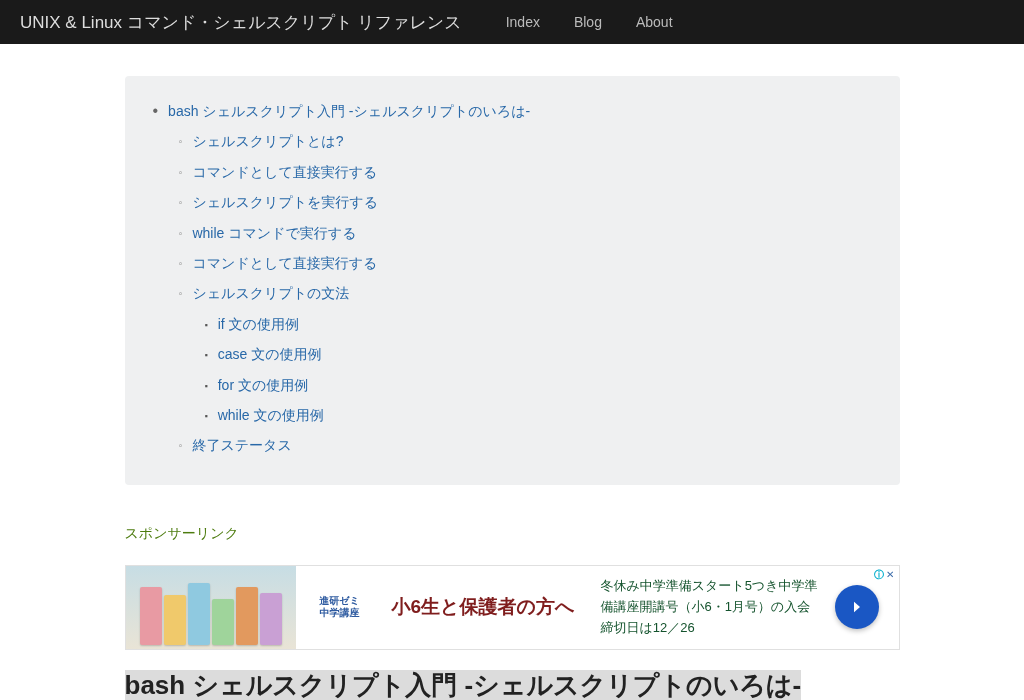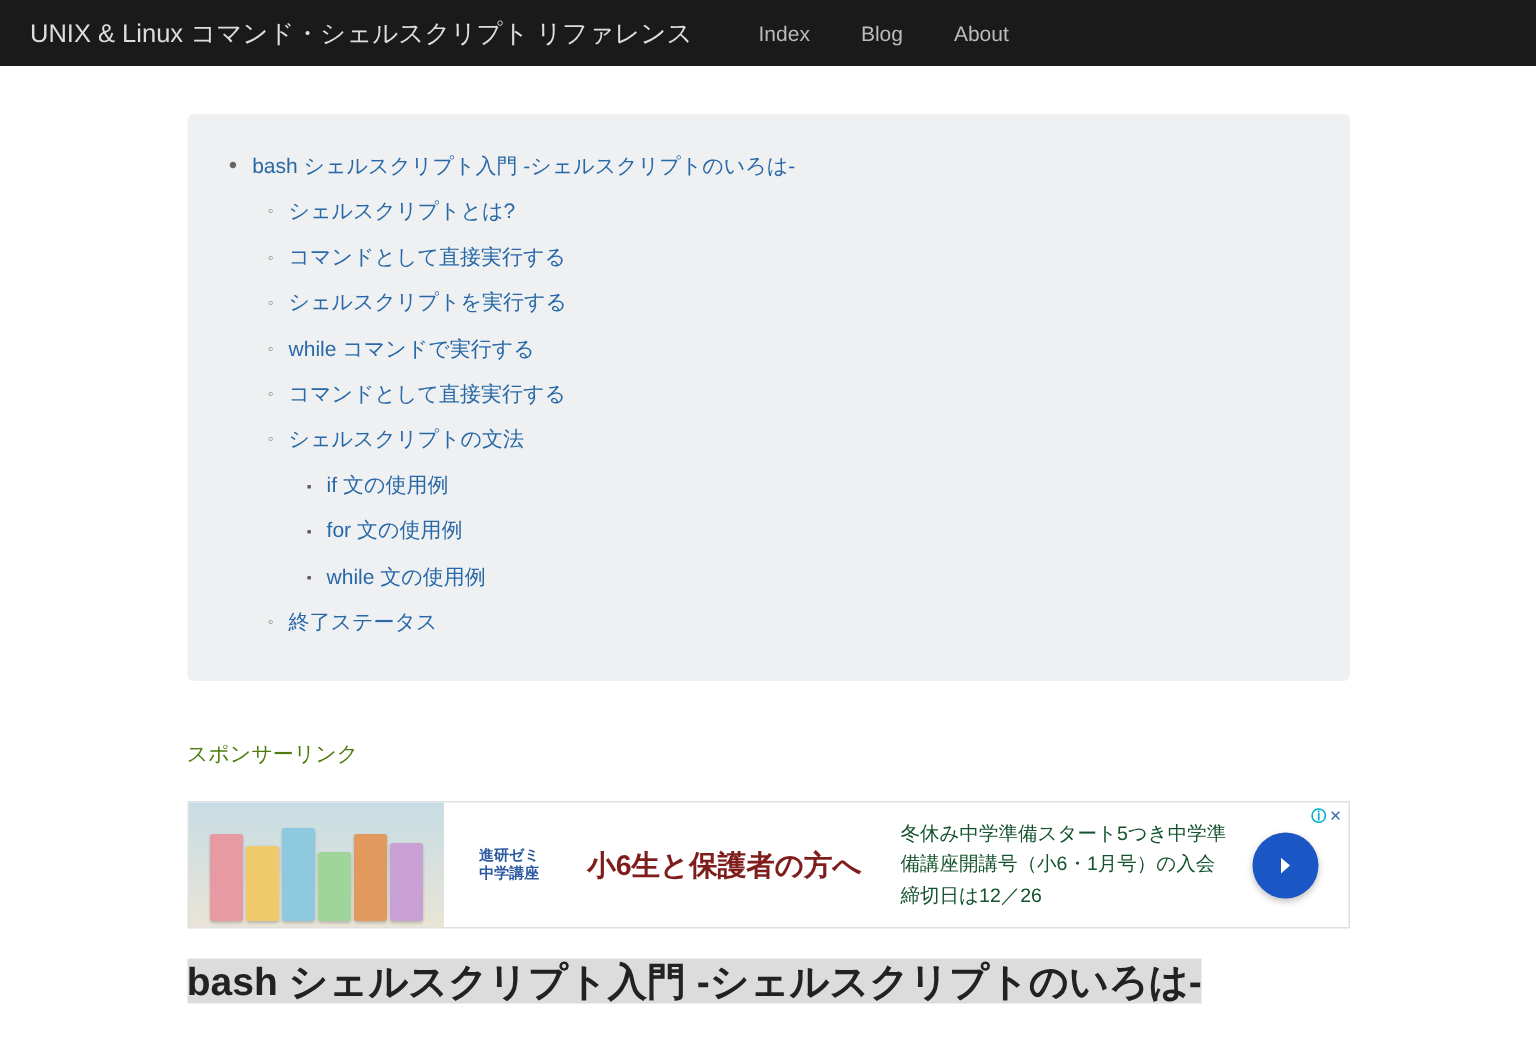--- a/index.html
+++ b/index.html
@@ -50,20 +50,21 @@
       <li><a>bash シェルスクリプト入門 -シェルスクリプトのいろは-</a>
         <ul class="lvl2">
           <li><a>シェルスクリプトとは?</a></li>
           <li><a>コマンドとして直接実行する</a></li>
           <li><a>シェルスクリプトを実行する</a></li>
           <li><a>while コマンドで実行する</a></li>
           <li><a>コマンドとして直接実行する</a></li>
           <li><a>シェルスクリプトの文法</a>
             <ul class="lvl3">
               <li><a>if 文の使用例</a></li>
+              <li><a>case 文の使用例</a></li>
               <li><a>for 文の使用例</a></li>
               <li><a>while 文の使用例</a></li>
             </ul>
           </li>
           <li><a>終了ステータス</a></li>
         </ul>
       </li>
     </ul>
   </div>
 

